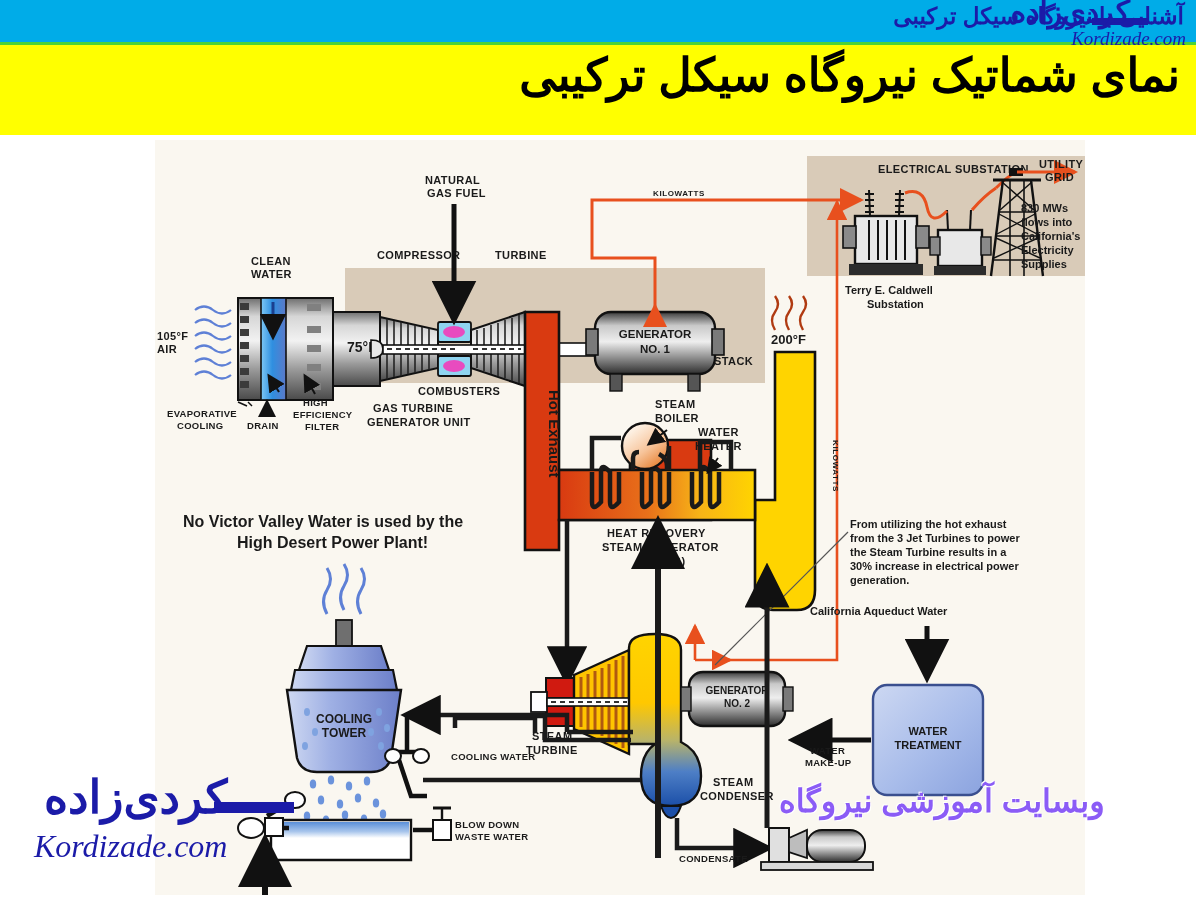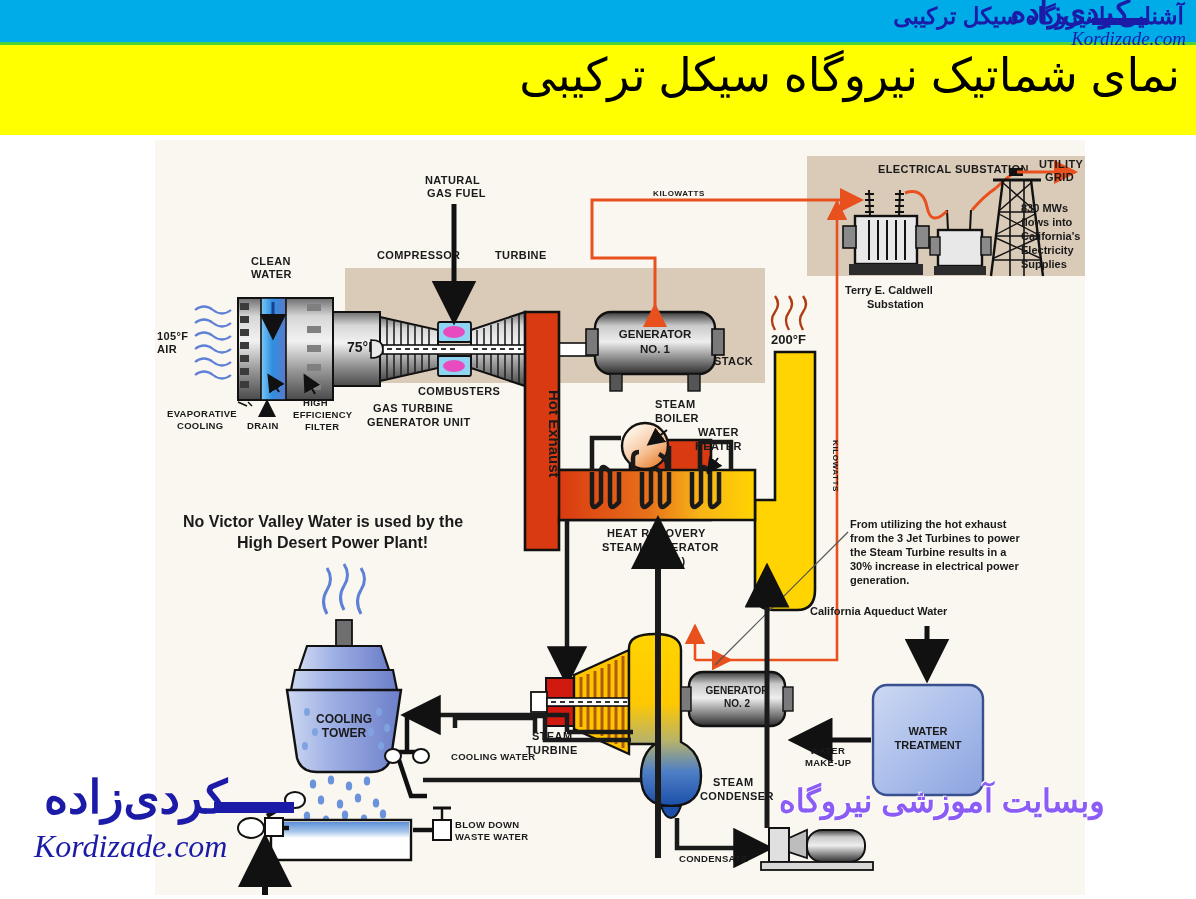--- a/index.html
+++ b/index.html
@@ -23,21 +23,21 @@
     position:absolute;left:0;top:45px;width:1196px;height:90px;
     background:#FFFF00;
   }
   .cyan-title{
     position:absolute;right:12px;top:3px;
     font-size:23px;font-weight:bold;color:#1B1BA8;
     direction:rtl;white-space:nowrap;letter-spacing:0px;
   }
   .yellow-title{
     position:absolute;right:16px;top:48px;
-    font-size:46px;font-weight:normal;color:#000000;
+    font-size:46px;font-weight:bold;color:#000000;
     direction:rtl;white-space:nowrap;
   }
   
   .hdr-logo{
     position:absolute;right:8px;top:-2px;width:190px;height:62px;
     pointer-events:none;
   }
   .hdr-logo .lg-ar{
     position:absolute;right:58px;top:-4px;
     font-size:30px;font-weight:bold;color:#1B1BA8;

